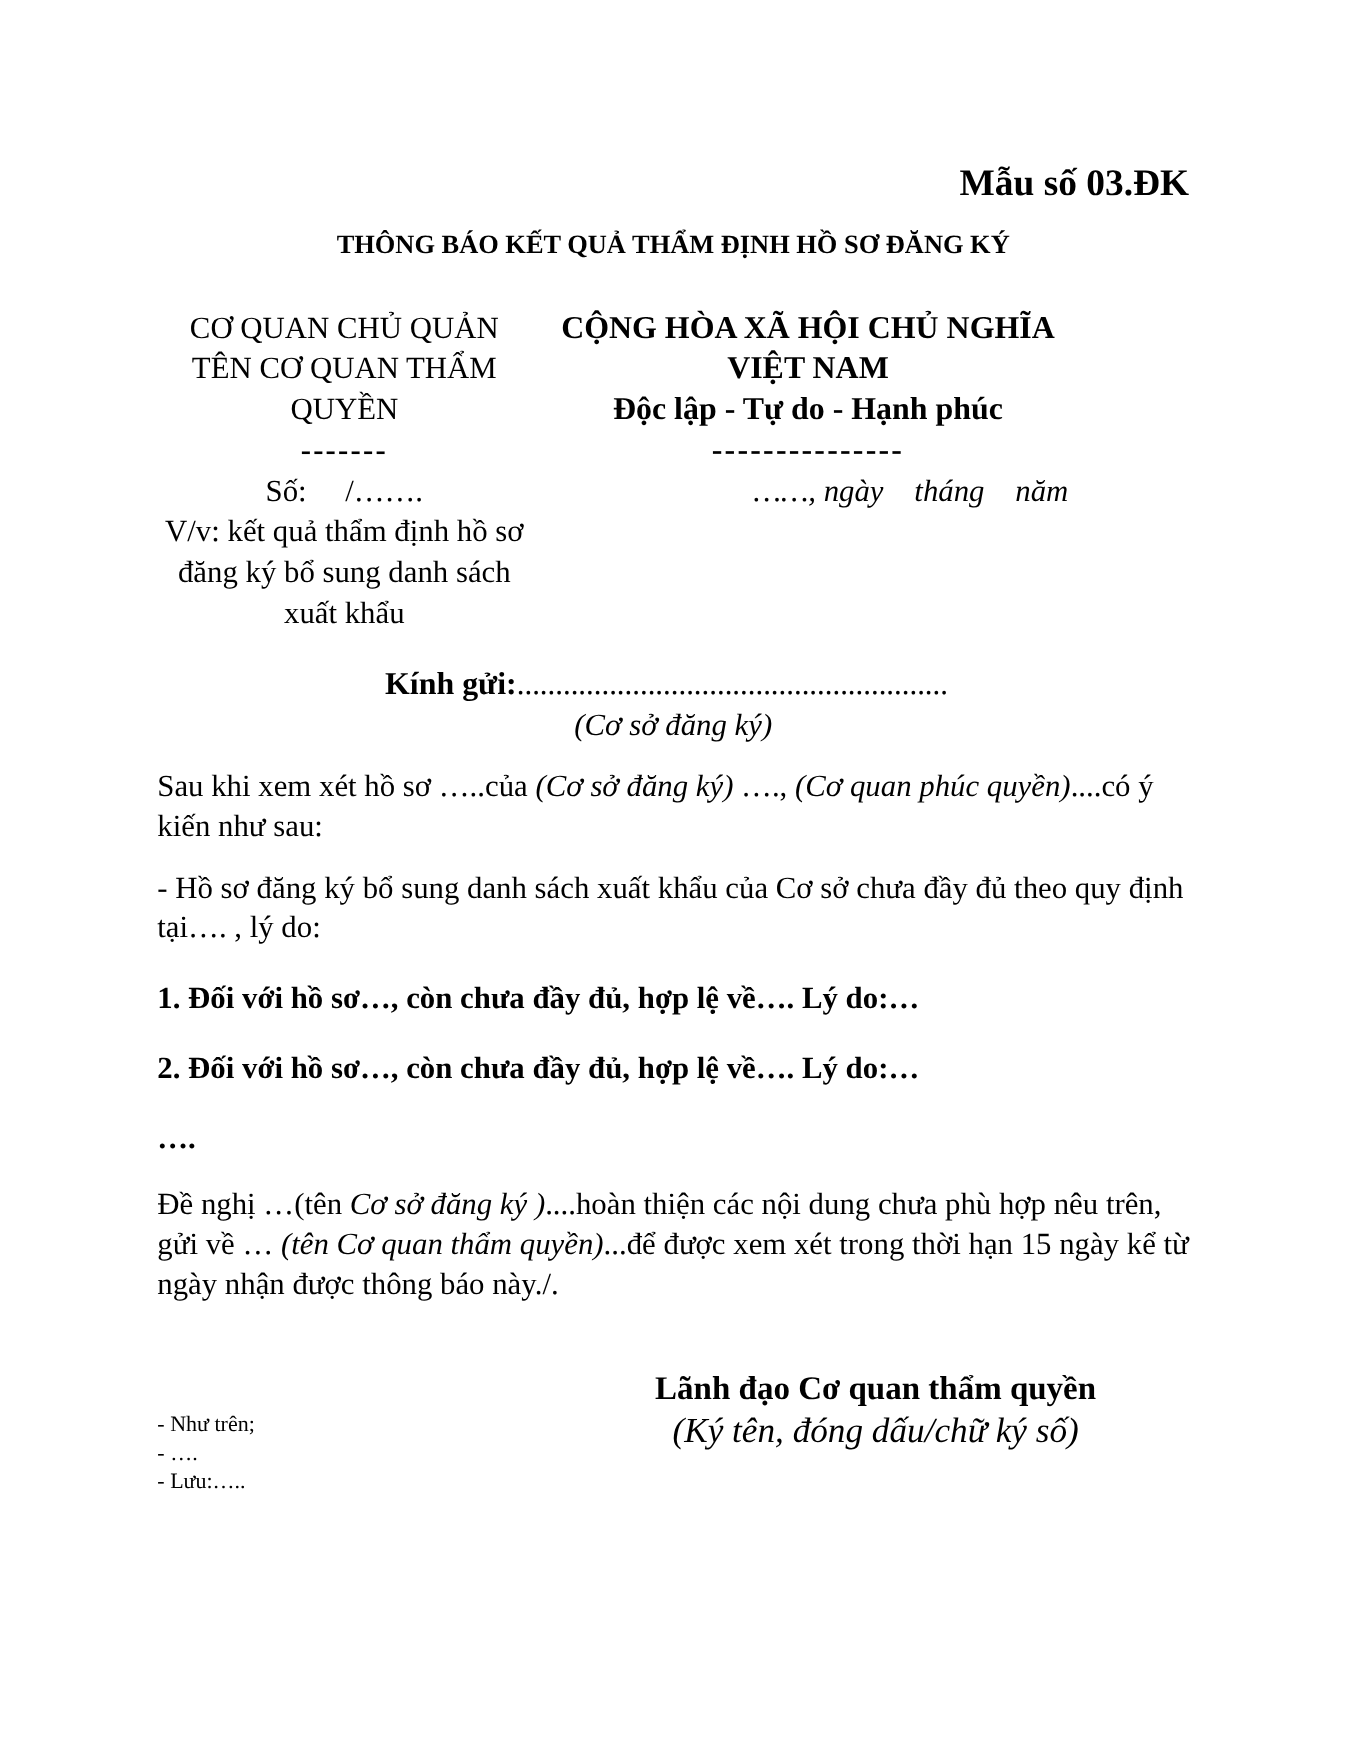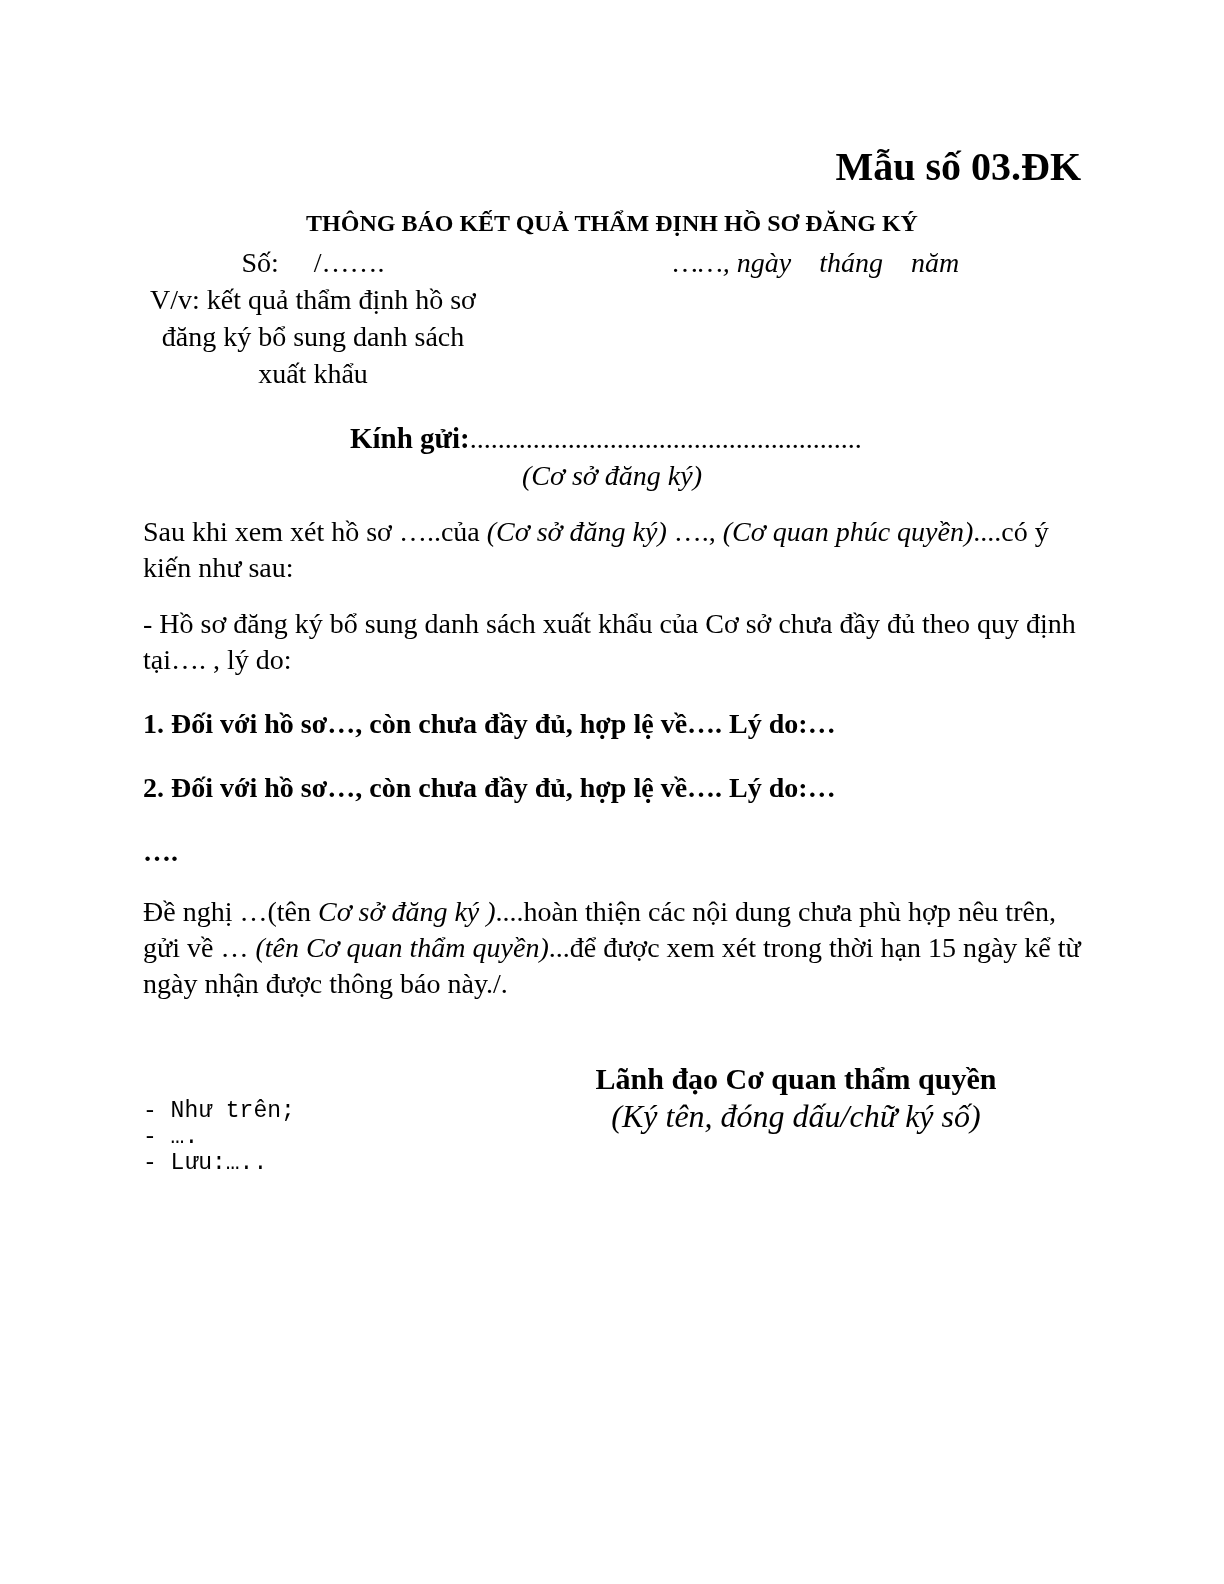--- a/index.html
+++ b/index.html
@@ -5,60 +5,72 @@
   * { margin:0; padding:0; box-sizing:border-box; }
   html, body { background:#ffffff; }
   body {
     width:1224px; height:1584px;
     font-family:"Liberation Serif","DejaVu Serif",serif;
     color:#000000;
     overflow:hidden;
   }
   .page { width:1224px; height:1584px; padding:148px 143px 0 143px; overflow:hidden; }
 
-  .form-number { text-align:right; font-weight:bold; font-size:40px; line-height:38px; }
+  .form-number { text-align:right; font-weight:bold; font-size:34px; line-height:38px; }
 
   .doc-title { text-align:center; font-weight:bold; font-size:24px; line-height:42px; margin-top:16px; }
 
   .head-row { display:flex; margin-top:36px; }
   .head-left { width:340px; text-align:center; font-size:28px; line-height:37px; }
   .head-right { flex:1; text-align:center; font-weight:bold; font-size:29px; line-height:37px; padding-right:95px; }
   .divider { font-weight:bold; letter-spacing:2px; }
 
-  .so-row { display:flex; }
+  .so-row { display:flex;gap:12px; }
   .so-left { width:340px; text-align:center; font-size:28px; line-height:37px; }
   .so-right { flex:1; text-align:left; font-style:italic; font-size:28px; line-height:37px; padding-left:190px; }
 
   .salutation { margin-top:28px; padding-left:207px; font-size:28px; line-height:37px; }
   .salutation .label { font-weight:bold; font-size:29px; }
   .salutation-note { text-align:center; font-style:italic; font-size:28px; line-height:37px; }
 
   .body-text { font-size:28px; line-height:36px; }
   .body-text p { margin-top:20px; margin-bottom:0; }
   .body-text p.item { margin-top:28px;font-weight:bold; }
   .body-text p.request { margin-top:24px; }
   .it { font-style:italic; }
 
   .sign-row { display:flex; margin-top:58px; align-items:flex-start; }
   .recipients { flex:1; margin-top:38px; }
   .recipients .label { font-weight:bold; font-style:italic; font-size:25px; line-height:30px; }
-  .recipients .item { font-size:23px; line-height:26px;font-family:Liberation Mono, monospace; }
+  .recipients .item { font-size:20px; line-height:26px; }
   .sign-block { width:470px; margin-right:50px; text-align:center; }
   .sign-title { font-weight:bold; font-size:30px; line-height:38px; }
   .sign-note { font-style:italic; font-size:32px; line-height:36px; }
 </style>
 </head>
 <body>
 
 <div class="page">
 
   <div class="form-number">Mẫu số 03.ĐK</div>
 
   <div class="doc-title">THÔNG BÁO KẾT QUẢ THẨM ĐỊNH HỒ SƠ ĐĂNG KÝ</div>
 
+  <div class="head-row">
+    <div class="head-left">
+      <div>CƠ QUAN CHỦ QUẢN</div>
+      <div>TÊN CƠ QUAN THẨM QUYỀN</div>
+      <div class="divider">-------</div>
+    </div>
+    <div class="head-right">
+      <div>CỘNG HÒA XÃ HỘI CHỦ NGHĨA VIỆT NAM</div>
+      <div>Độc lập - Tự do - Hạnh phúc</div>
+      <div class="divider">---------------</div>
+    </div>
+  </div>
 
   <div class="so-row">
     <div class="so-left">
       <div>Số:&nbsp;&nbsp;&nbsp;&nbsp;&nbsp;/…….</div>
       <div>V/v: kết quả thẩm định hồ sơ đăng ký bổ sung danh sách xuất khẩu</div>
     </div>
     <div class="so-right">……, ngày&nbsp;&nbsp;&nbsp;&nbsp;tháng&nbsp;&nbsp;&nbsp;&nbsp;năm</div>
   </div>
 
   <div class="salutation">

